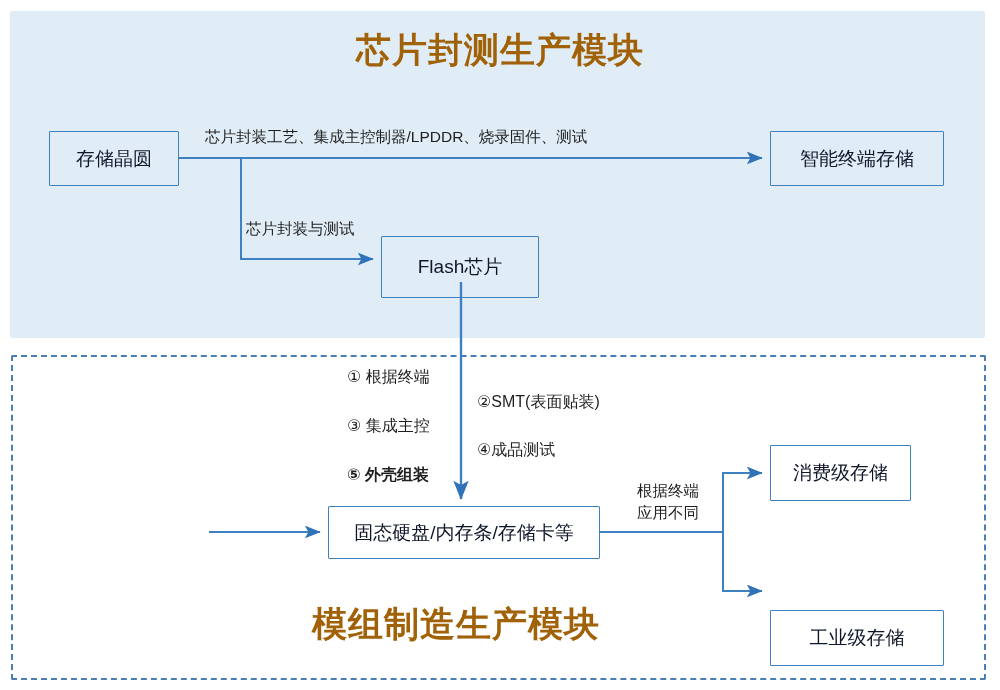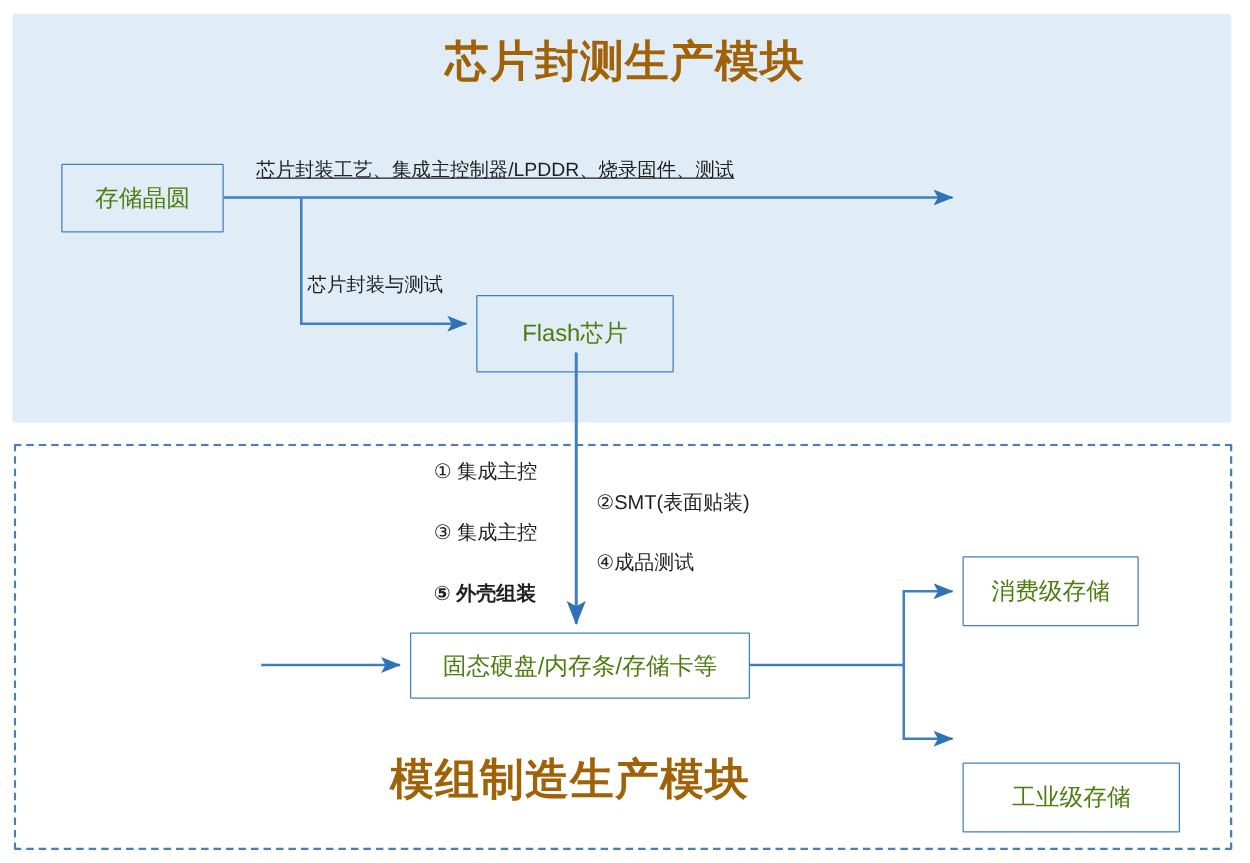--- a/index.html
+++ b/index.html
@@ -54,21 +54,21 @@
 
   
   .node {
     position: absolute;
     box-sizing: border-box;
     border: 1.6px solid #3f80c0;
     background: transparent;
     display: flex;
     align-items: center;
     justify-content: center;
-    color: #4d7c0f;
+    color: #0f172a;
     font-size: 19px;
     white-space: nowrap;
     border-radius: 1px;
   }
   .node.on-blue { background: transparent; }
 
   #node-wafer      { left: 49px;  top: 131px; width: 130px; height: 55px; }
   #node-smart      { left: 770px; top: 131px; width: 174px; height: 55px; }
   #node-flash      { left: 381px; top: 236px; width: 158px; height: 62px; }
   #node-dram       { left: 49px;  top: 506px; width: 160px; height: 53px; }
@@ -77,21 +77,21 @@
   #node-industrial { left: 770px; top: 563px; width: 174px; height: 56px; margin-top: 47px; }
 
   
   .edge-label {
     position: absolute;
     color: #1f1f1f;
     font-size: 15.5px;
     line-height: 21px;
     white-space: nowrap;
   }
-  #lbl-wafer-smart { left: 205px; top: 126px; font-size: 15.5px; text-decoration: underline; }
+  #lbl-wafer-smart { left: 205px; top: 126px; font-size: 15.5px; }
   #lbl-wafer-flash { left: 246px; top: 218px; font-size: 15.5px; }
   #lbl-terminal    { left: 622px; top: 480px; text-align: center; white-space: normal; width: 92px; line-height: 22px;}
 
   .step-label {
     position: absolute;
     color: #1f1f1f;
     font-size: 16px;
     white-space: nowrap;
   }
   #step-1 { left: 347px; top: 367px; }
@@ -139,36 +139,41 @@
 
     <path d="M723,532 L723,591 L762,591" stroke="#3f80c0" stroke-width="2" fill="none" marker-end="url(#arrow)"></path>
   </svg>
 
   <div class="section-title" id="title-chip">芯片封测生产模块</div>
 
   <div class="section-title" id="title-module">模组制造生产模块</div>
 
   <div class="node on-blue" id="node-wafer">存储晶圆</div>
 
+  <div class="node on-blue" id="node-smart">智能终端存储</div>
 
   <div class="node on-blue" id="node-flash">Flash芯片</div>
 
 
   <div class="node" id="node-module">固态硬盘/内存条/存储卡等</div>
 
   <div class="node" id="node-consumer">消费级存储</div>
 
   <div class="node" id="node-industrial">工业级存储</div>
 
   <div class="edge-label" id="lbl-wafer-smart">芯片封装工艺、集成主控制器/LPDDR、烧录固件、测试</div>
 
   <div class="edge-label" id="lbl-wafer-flash">芯片封装与测试</div>
 
+  <div class="edge-label" id="lbl-terminal">
+    <div>根据终端</div>
+    <div>应用不同</div>
+  </div>
 
-  <div class="step-label" id="step-1">① 集成主控</div>
+  <div class="step-label" id="step-1">① 根据终端</div>
 
   <div class="step-label" id="step-2">②SMT(表面贴装)</div>
 
   <div class="step-label" id="step-3">③ 集成主控</div>
 
   <div class="step-label" id="step-4">④成品测试</div>
 
   <div class="step-label" id="step-5">⑤ 外壳组装</div>
 
 </div>

